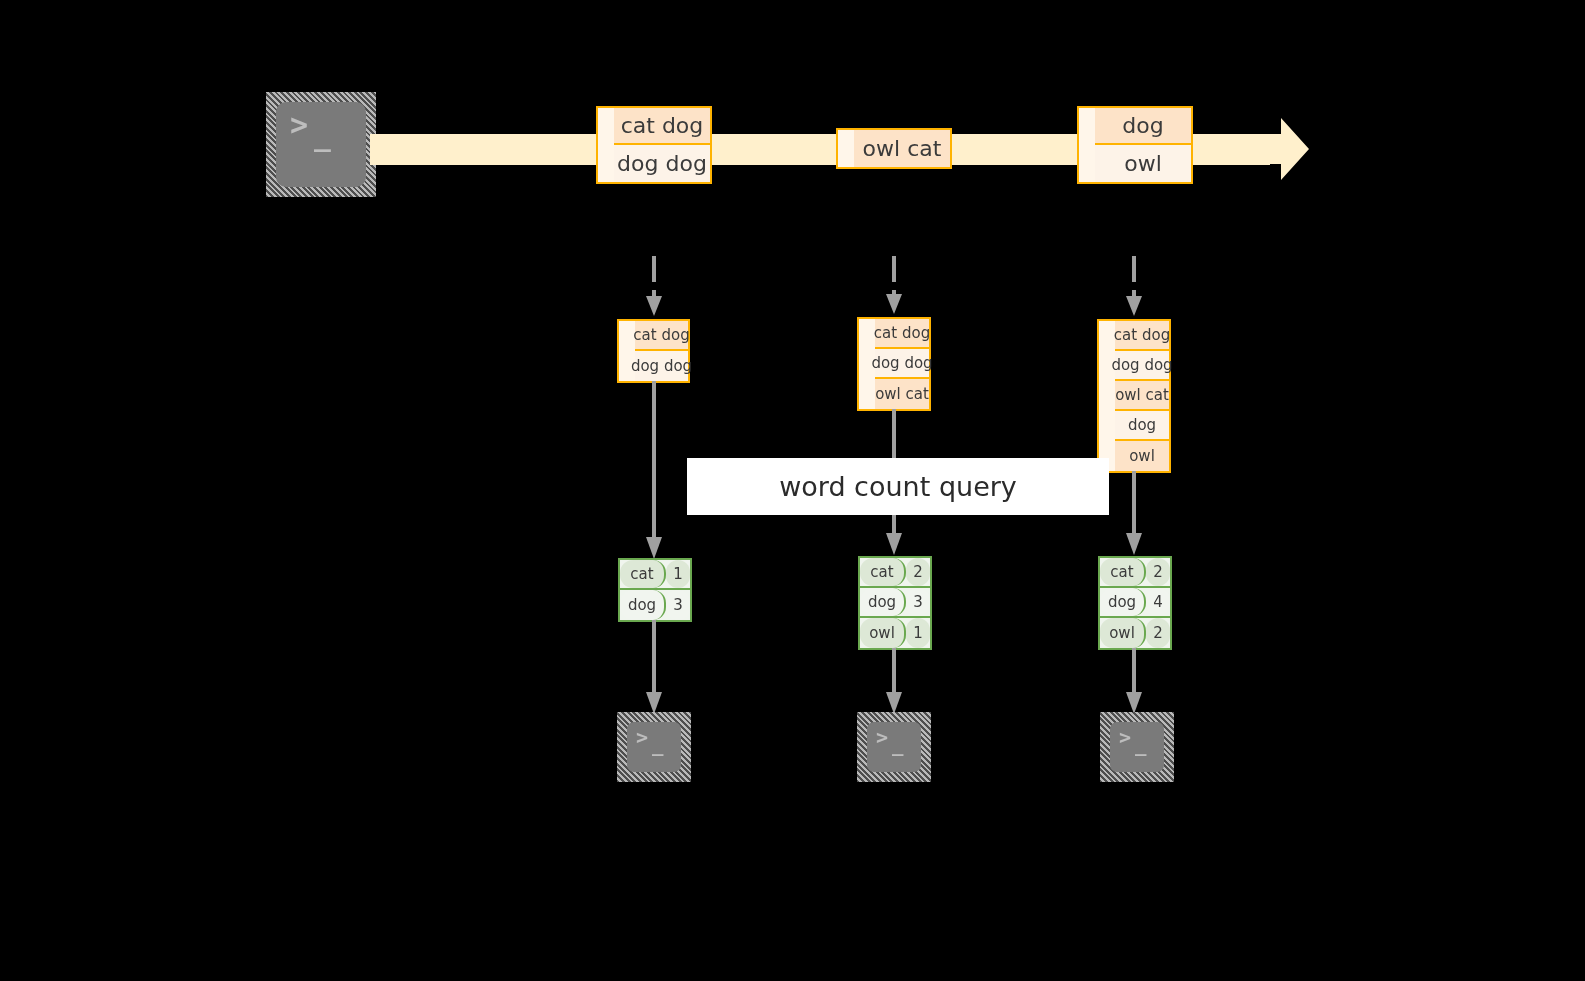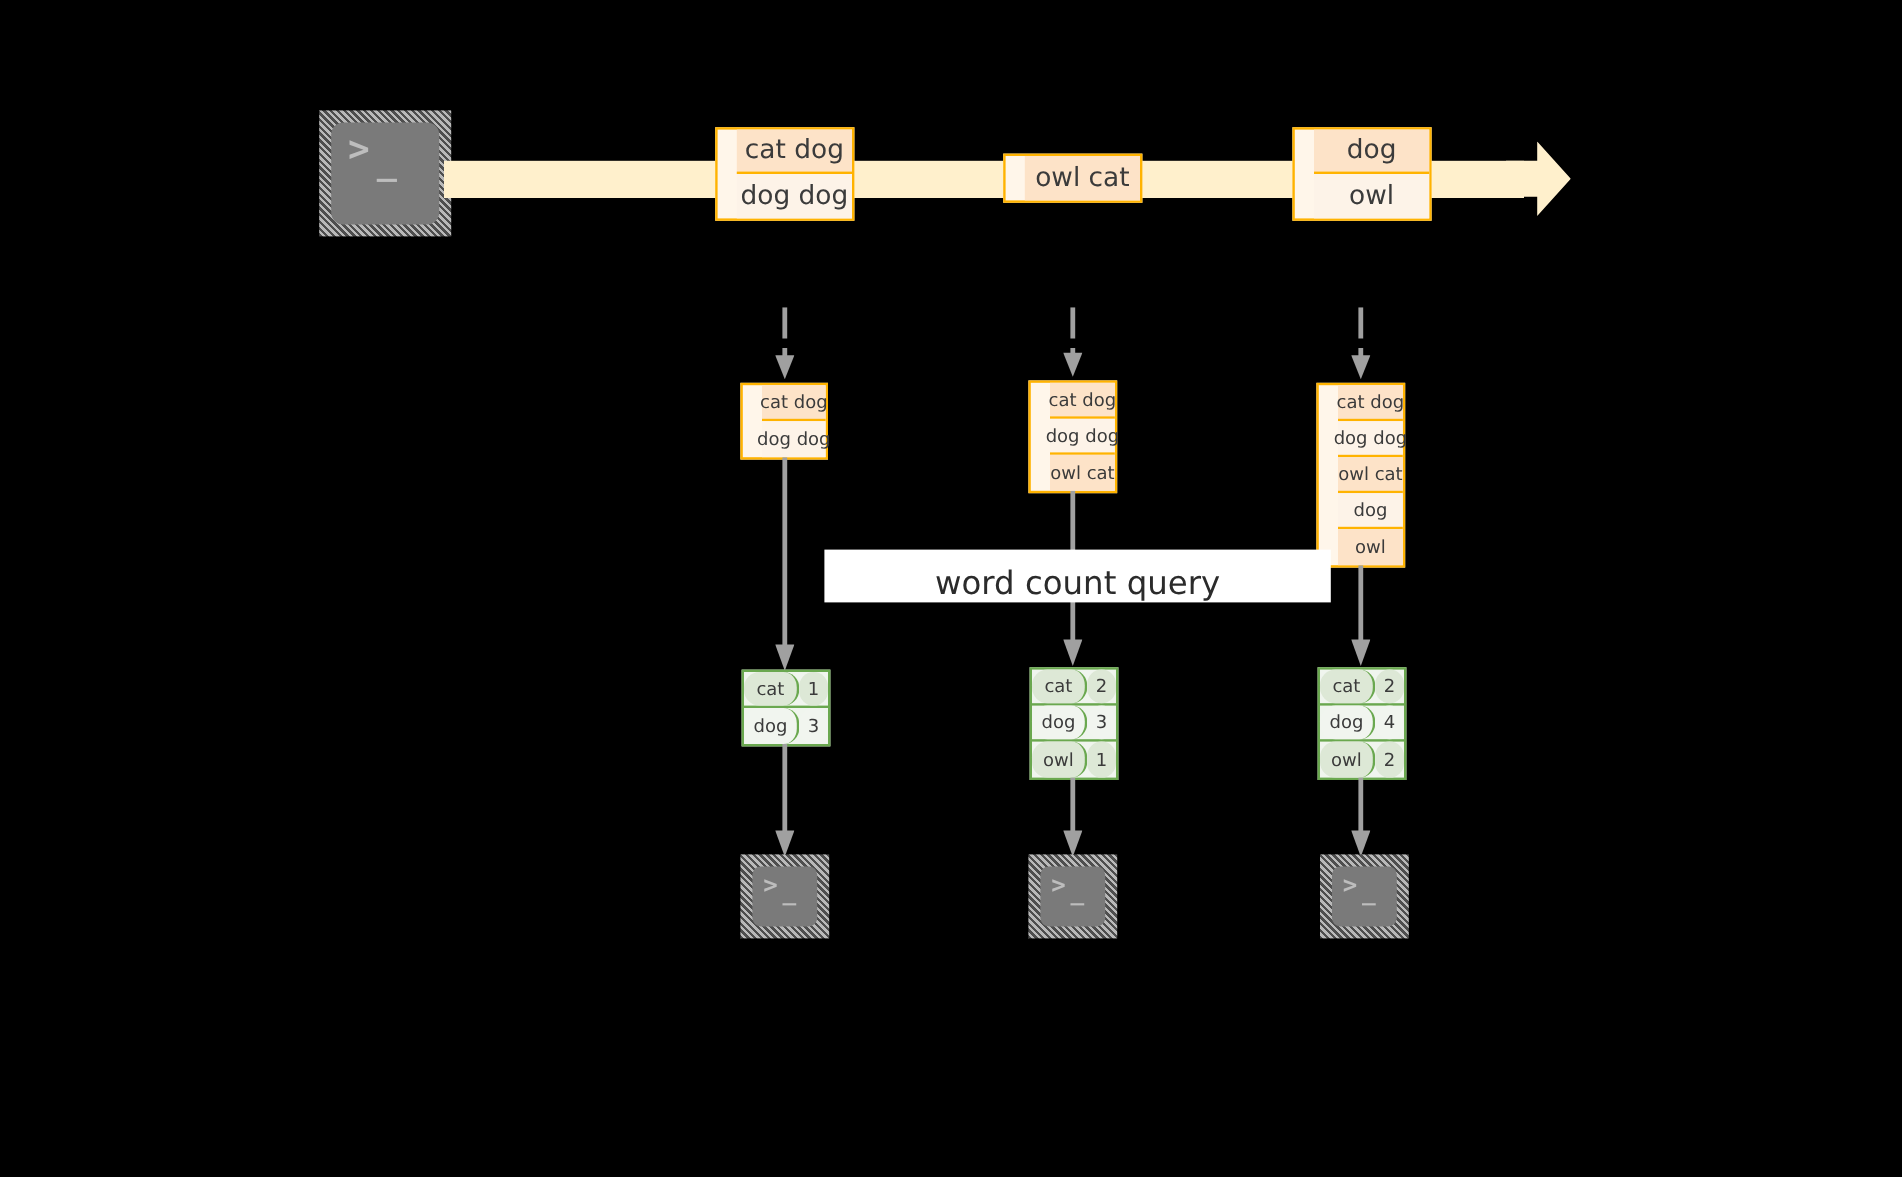--- a/index.html
+++ b/index.html
@@ -139,24 +139,24 @@
   
   .conn { position: absolute; }
   .conn svg { display: block; }
 
   
   .label-band {
     position: absolute;
     left: 687px;
     top: 458px;
     width: 422px;
-    height: 44px;
+    height: 57px;
     background: #FFFFFF;
     display: flex;
-    align-items: flex-end;
+    align-items: center;
     justify-content: center;
   }
   .label-band .label-text {
     font-size: 27px;
     color: #2b2b2b;
     white-space: nowrap;
   }
 </style>
 </head>
 <body>

